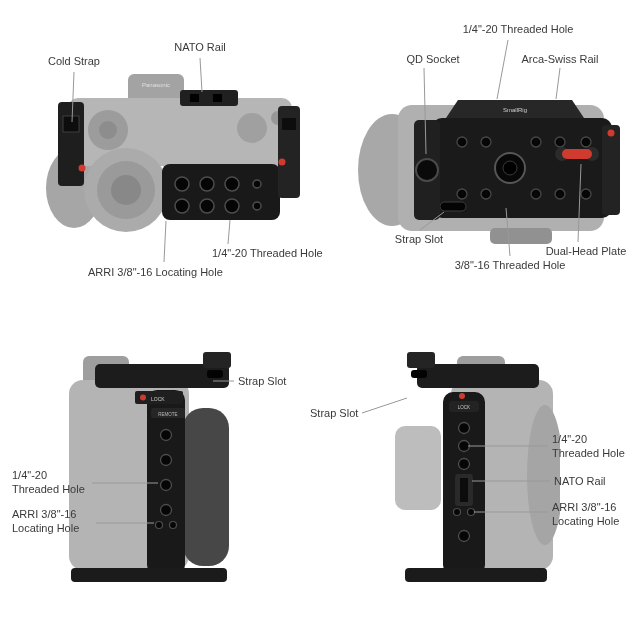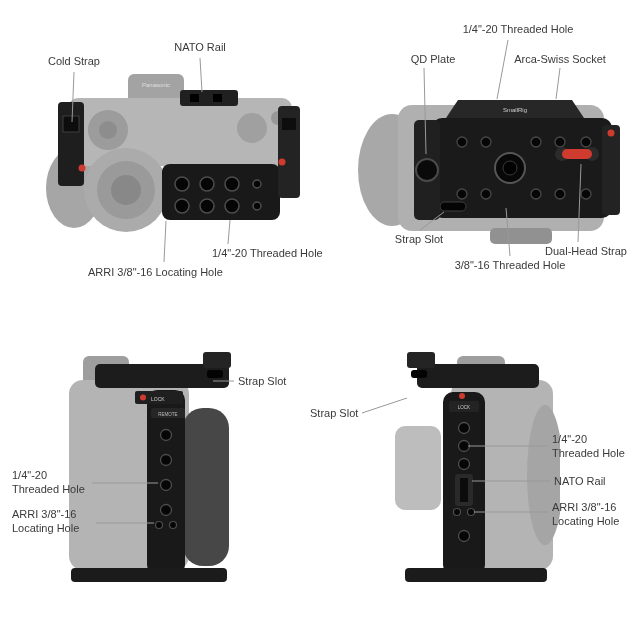--- a/index.html
+++ b/index.html
@@ -179,25 +179,25 @@
       <line x1="548" y1="512" x2="474" y2="512"></line>
     </g>
   </svg>
 
   <div class="lbl c" style="left:36px;top:54px;width:76px">Cold Strap</div>
   <div class="lbl c" style="left:160px;top:40px;width:80px">NATO Rail</div>
   <div class="lbl l" style="left:212px;top:246px;width:140px">1/4"-20 Threaded Hole</div>
   <div class="lbl l" style="left:88px;top:265px;width:200px">ARRI 3/8"-16 Locating Hole</div>
 
   <div class="lbl c" style="left:448px;top:22px;width:140px">1/4"-20 Threaded Hole</div>
-  <div class="lbl c" style="left:398px;top:52px;width:70px">QD Plate</div>
-  <div class="lbl c" style="left:510px;top:52px;width:100px">Arca-Swiss Socket</div>
+  <div class="lbl c" style="left:398px;top:52px;width:70px">QD Socket</div>
+  <div class="lbl c" style="left:510px;top:52px;width:100px">Arca-Swiss Rail</div>
   <div class="lbl c" style="left:386px;top:232px;width:66px">Strap Slot</div>
   <div class="lbl c" style="left:440px;top:258px;width:140px">3/8"-16 Threaded Hole</div>
-  <div class="lbl c" style="left:534px;top:244px;width:104px">Dual-Head Strap</div>
+  <div class="lbl c" style="left:534px;top:244px;width:104px">Dual-Head Plate</div>
 
   <div class="lbl l" style="left:238px;top:374px;width:70px">Strap Slot</div>
   <div class="lbl l" style="left:12px;top:468px;width:84px">1/4"-20
 Threaded Hole</div>
   <div class="lbl l" style="left:12px;top:507px;width:90px">ARRI 3/8"-16
 Locating Hole</div>
 
   <div class="lbl l" style="left:310px;top:406px;width:60px">Strap Slot</div>
   <div class="lbl l" style="left:552px;top:432px;width:84px">1/4"-20
 Threaded Hole</div>

